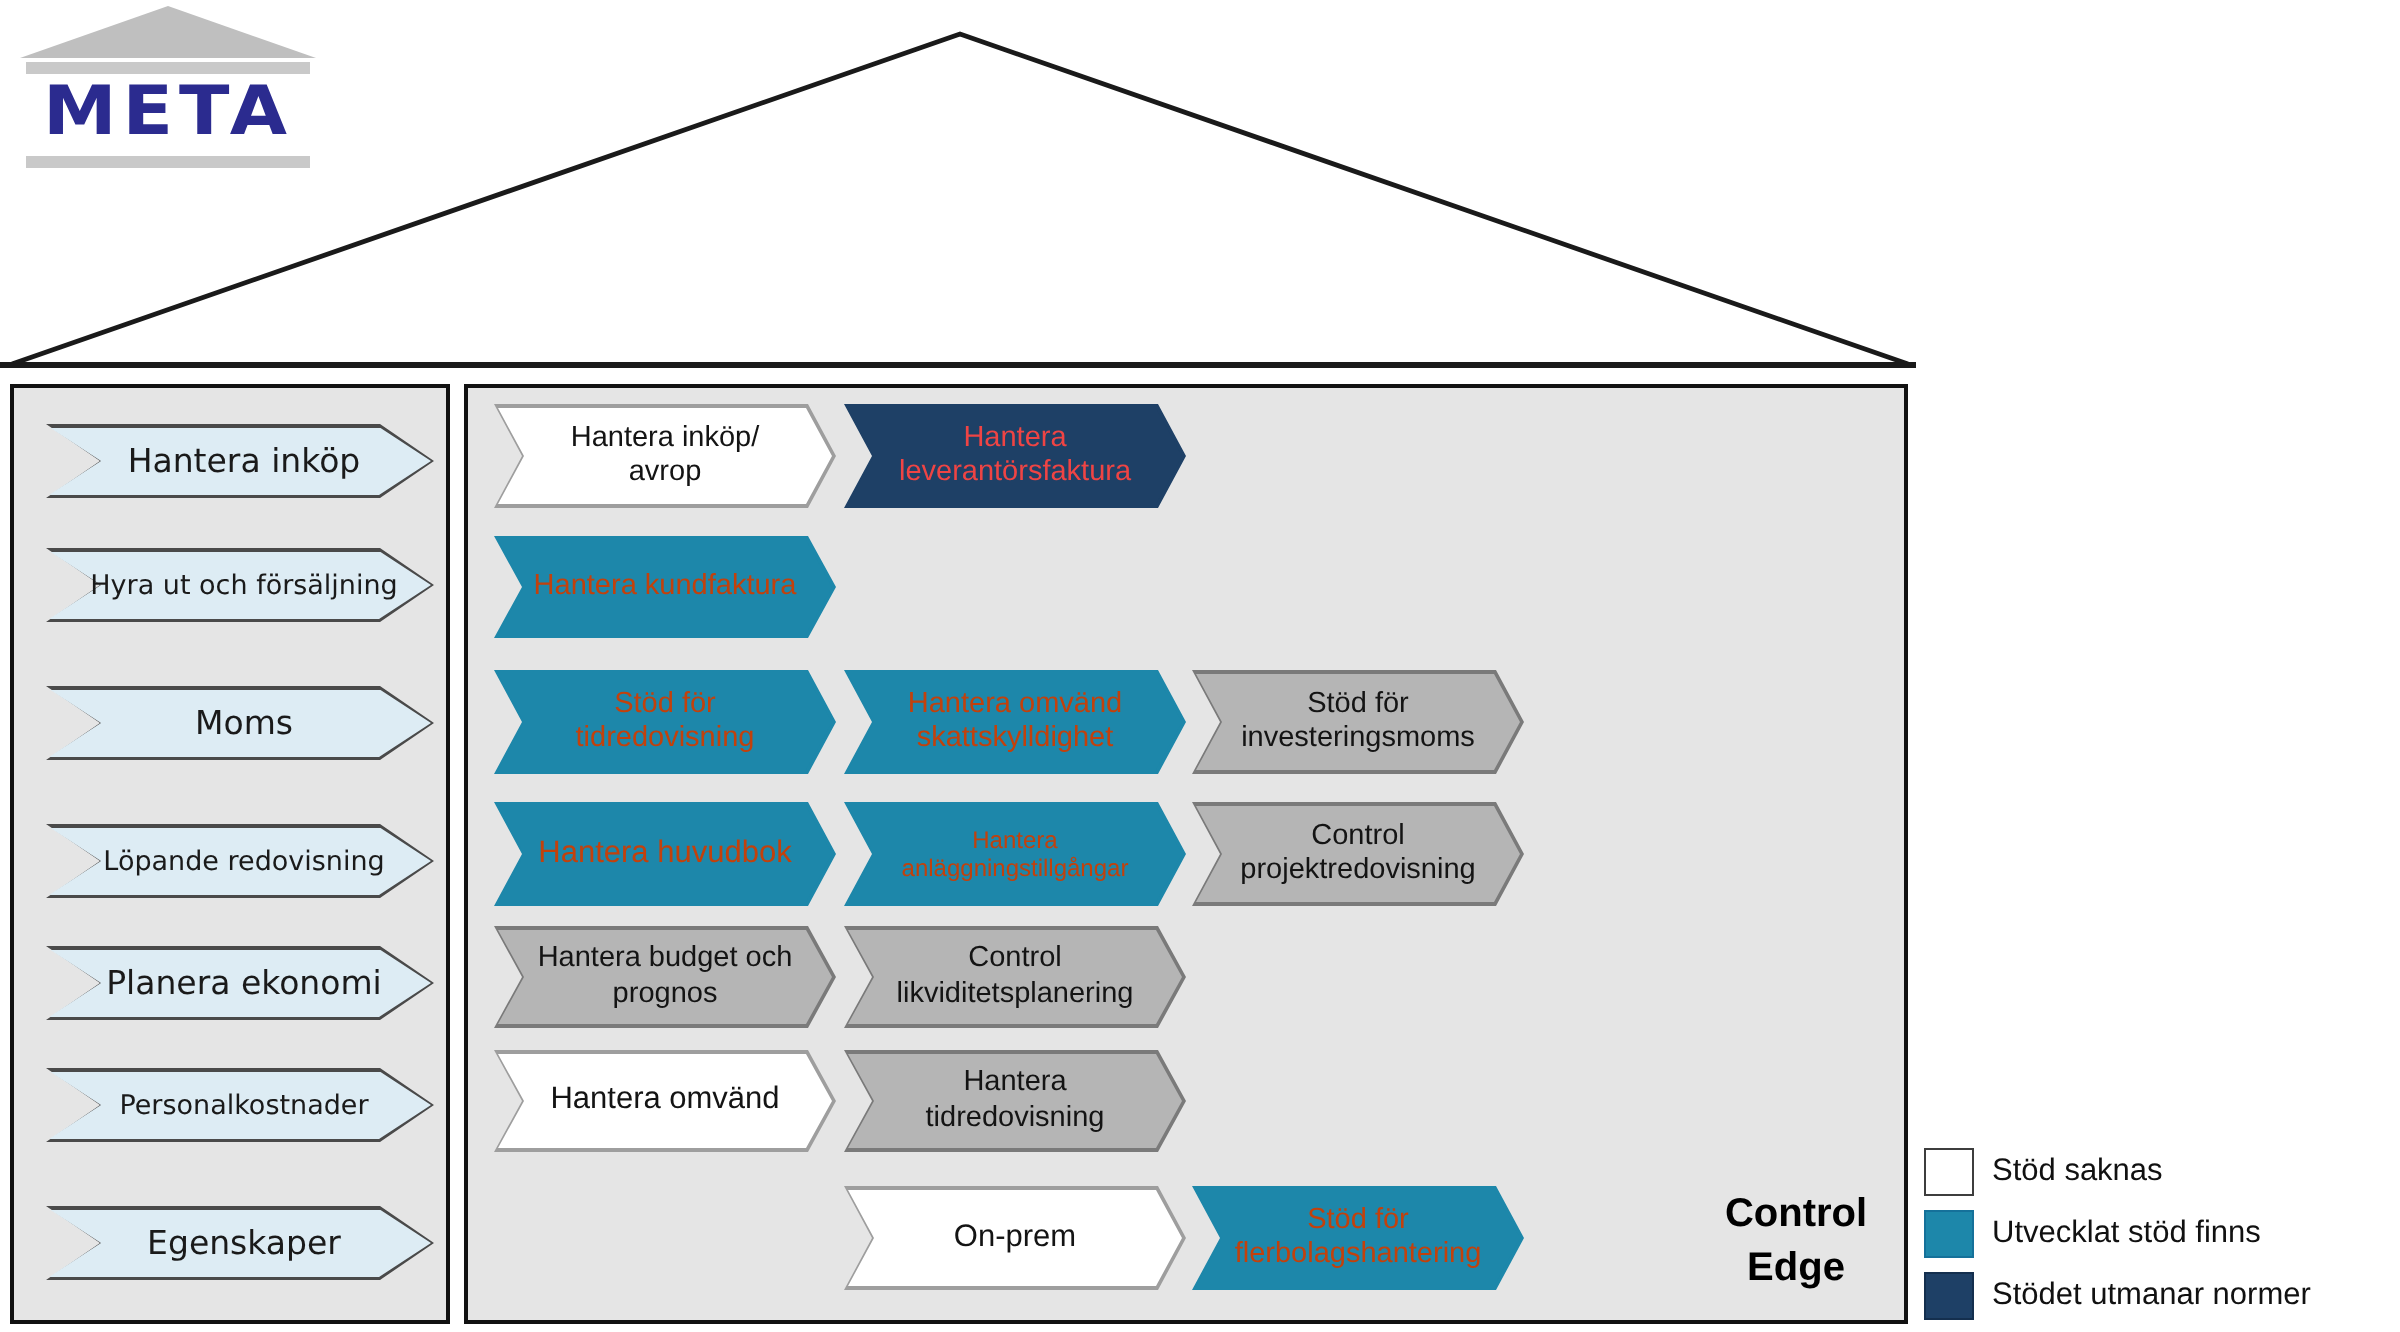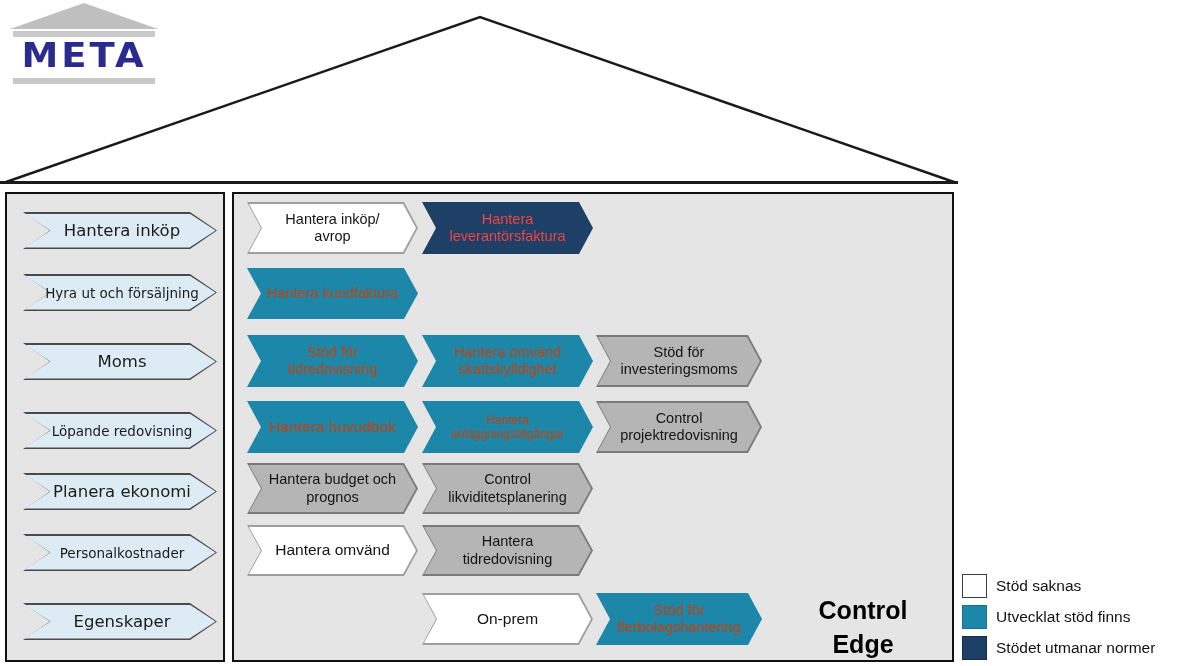--- a/index.html
+++ b/index.html
@@ -52,22 +52,22 @@
   #legend{position:absolute;left:962px;top:534px;margin-top:39px;}
   .legend-row{display:flex;align-items:center;margin-bottom:5px;height:26px;}
   .swatch{width:25px;height:24px;box-sizing:border-box;margin-right:9px;flex:none;}
   .sw-0{border:1.6px solid #3d3d3d;}
   .sw-1{border:1.6px solid #7a7a7a;}
   .sw-2{border:1.6px solid #15719a;}
   .sw-3{border:1.6px solid #142f4e;}
   .legend-label{font-size:15.5px;color:#111;white-space:nowrap;}
 
   
-  #control-edge{position:absolute;left:803px;top:594px;width:120px;text-align:center;
-    font-weight:bold;font-size:25px;line-height:1.35;color:#000;}
+  #control-edge{position:absolute;left:838px;top:594px;width:120px;text-align:center;
+    font-weight:bold;font-size:20px;line-height:1.35;color:#000;}
 </style>
 </head>
 <body>
 
 <div id="stage">
 
   <svg id="roof-svg" viewBox="0 0 1200 666">
     <polyline points="6,182 480,17 954,182" fill="none" stroke="#1a1a1a" stroke-width="2.4"></polyline>
     <line x1="0" y1="182.5" x2="958" y2="182.5" stroke="#1a1a1a" stroke-width="3"></line>
   </svg>

